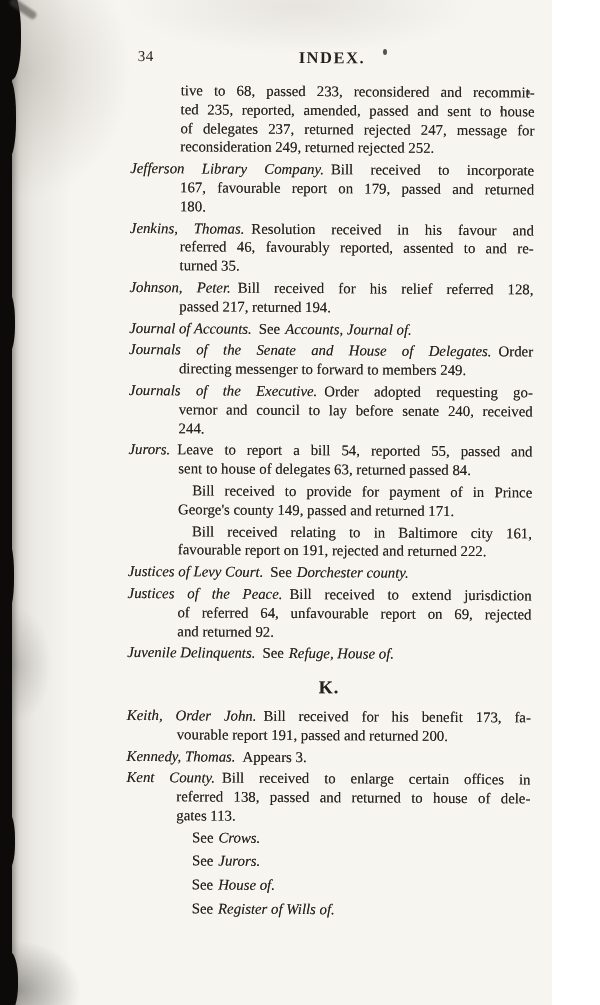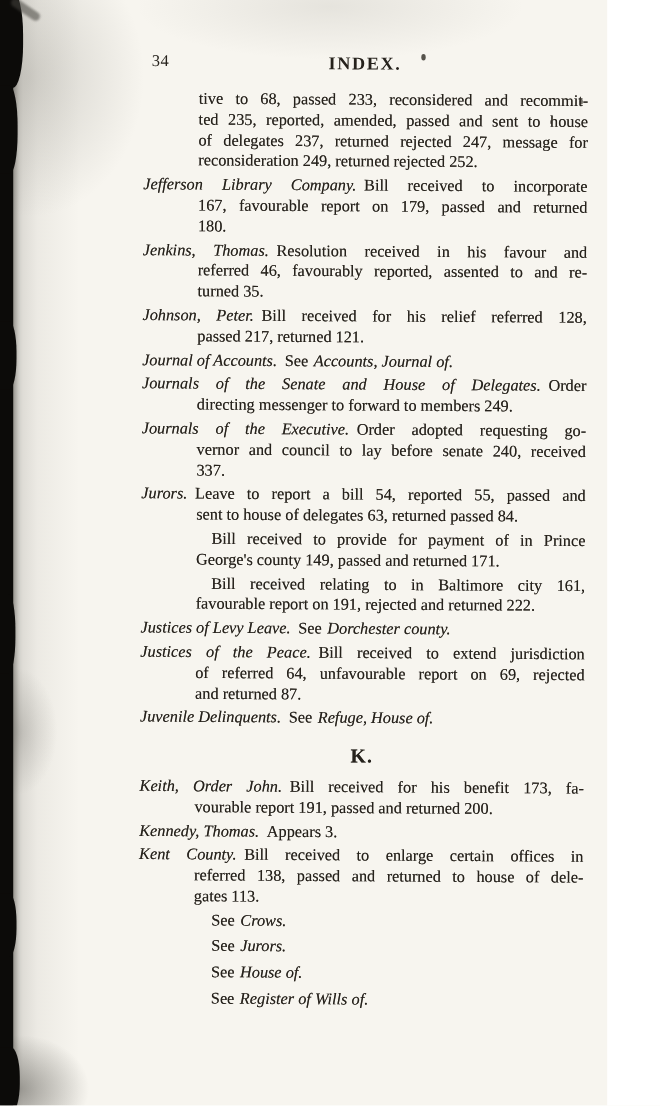--- a/index.html
+++ b/index.html
@@ -98,53 +98,53 @@
           <div class="line cont"><span>167, favourable report on 179, passed and returned</span></div>
           <div class="line cont last"><span>180.</span></div>
         </div>
         <div class="block entry">
           <div class="line"><span class="term">Jenkins, Thomas.</span><span>Resolution received in his favour and</span></div>
           <div class="line cont"><span>referred 46, favourably reported, assented to and re-</span></div>
           <div class="line cont last"><span>turned 35.</span></div>
         </div>
         <div class="block entry">
           <div class="line"><span class="term">Johnson, Peter.</span><span>Bill received for his relief referred 128,</span></div>
-          <div class="line cont last"><span>passed 217, returned 121.</span></div>
+          <div class="line cont last"><span>passed 217, returned 194.</span></div>
         </div>
         <div class="block entry">
           <div class="line last"><span class="term">Journal of Accounts.</span><span>See</span><span class="tail">Accounts, Journal of.</span></div>
         </div>
         <div class="block entry">
           <div class="line"><span class="term">Journals of the Senate and House of Delegates.</span><span>Order</span></div>
           <div class="line cont last"><span>directing messenger to forward to members 249.</span></div>
         </div>
         <div class="block entry">
           <div class="line"><span class="term">Journals of the Executive.</span><span>Order adopted requesting go-</span></div>
           <div class="line cont"><span>vernor and council to lay before senate 240, received</span></div>
-          <div class="line cont last"><span>337.</span></div>
+          <div class="line cont last"><span>244.</span></div>
         </div>
         <div class="block entry">
           <div class="line"><span class="term">Jurors.</span><span>Leave to report a bill 54, reported 55, passed and</span></div>
           <div class="line cont last"><span>sent to house of delegates 63, returned passed 84.</span></div>
         </div>
         <div class="block para">
           <div class="line para-first"><span>Bill received to provide for payment of in Prince</span></div>
           <div class="line cont last"><span>George's county 149, passed and returned 171.</span></div>
         </div>
         <div class="block para">
           <div class="line para-first"><span>Bill received relating to in Baltimore city 161,</span></div>
           <div class="line cont last"><span>favourable report on 191, rejected and returned 222.</span></div>
         </div>
         <div class="block entry">
-          <div class="line last"><span class="term">Justices of Levy Leave.</span><span>See</span><span class="tail">Dorchester county.</span></div>
+          <div class="line last"><span class="term">Justices of Levy Court.</span><span>See</span><span class="tail">Dorchester county.</span></div>
         </div>
         <div class="block entry">
           <div class="line"><span class="term">Justices of the Peace.</span><span>Bill received to extend jurisdiction</span></div>
           <div class="line cont"><span>of referred 64, unfavourable report on 69, rejected</span></div>
-          <div class="line cont last"><span>and returned 87.</span></div>
+          <div class="line cont last"><span>and returned 92.</span></div>
         </div>
         <div class="block entry">
           <div class="line last"><span class="term">Juvenile Delinquents.</span><span>See</span><span class="tail">Refuge, House of.</span></div>
         </div>
         <div class="section">K.</div>
         <div class="block entry">
           <div class="line"><span class="term">Keith, Order John.</span><span>Bill received for his benefit 173, fa-</span></div>
           <div class="line cont last"><span>vourable report 191, passed and returned 200.</span></div>
         </div>
         <div class="block entry">

